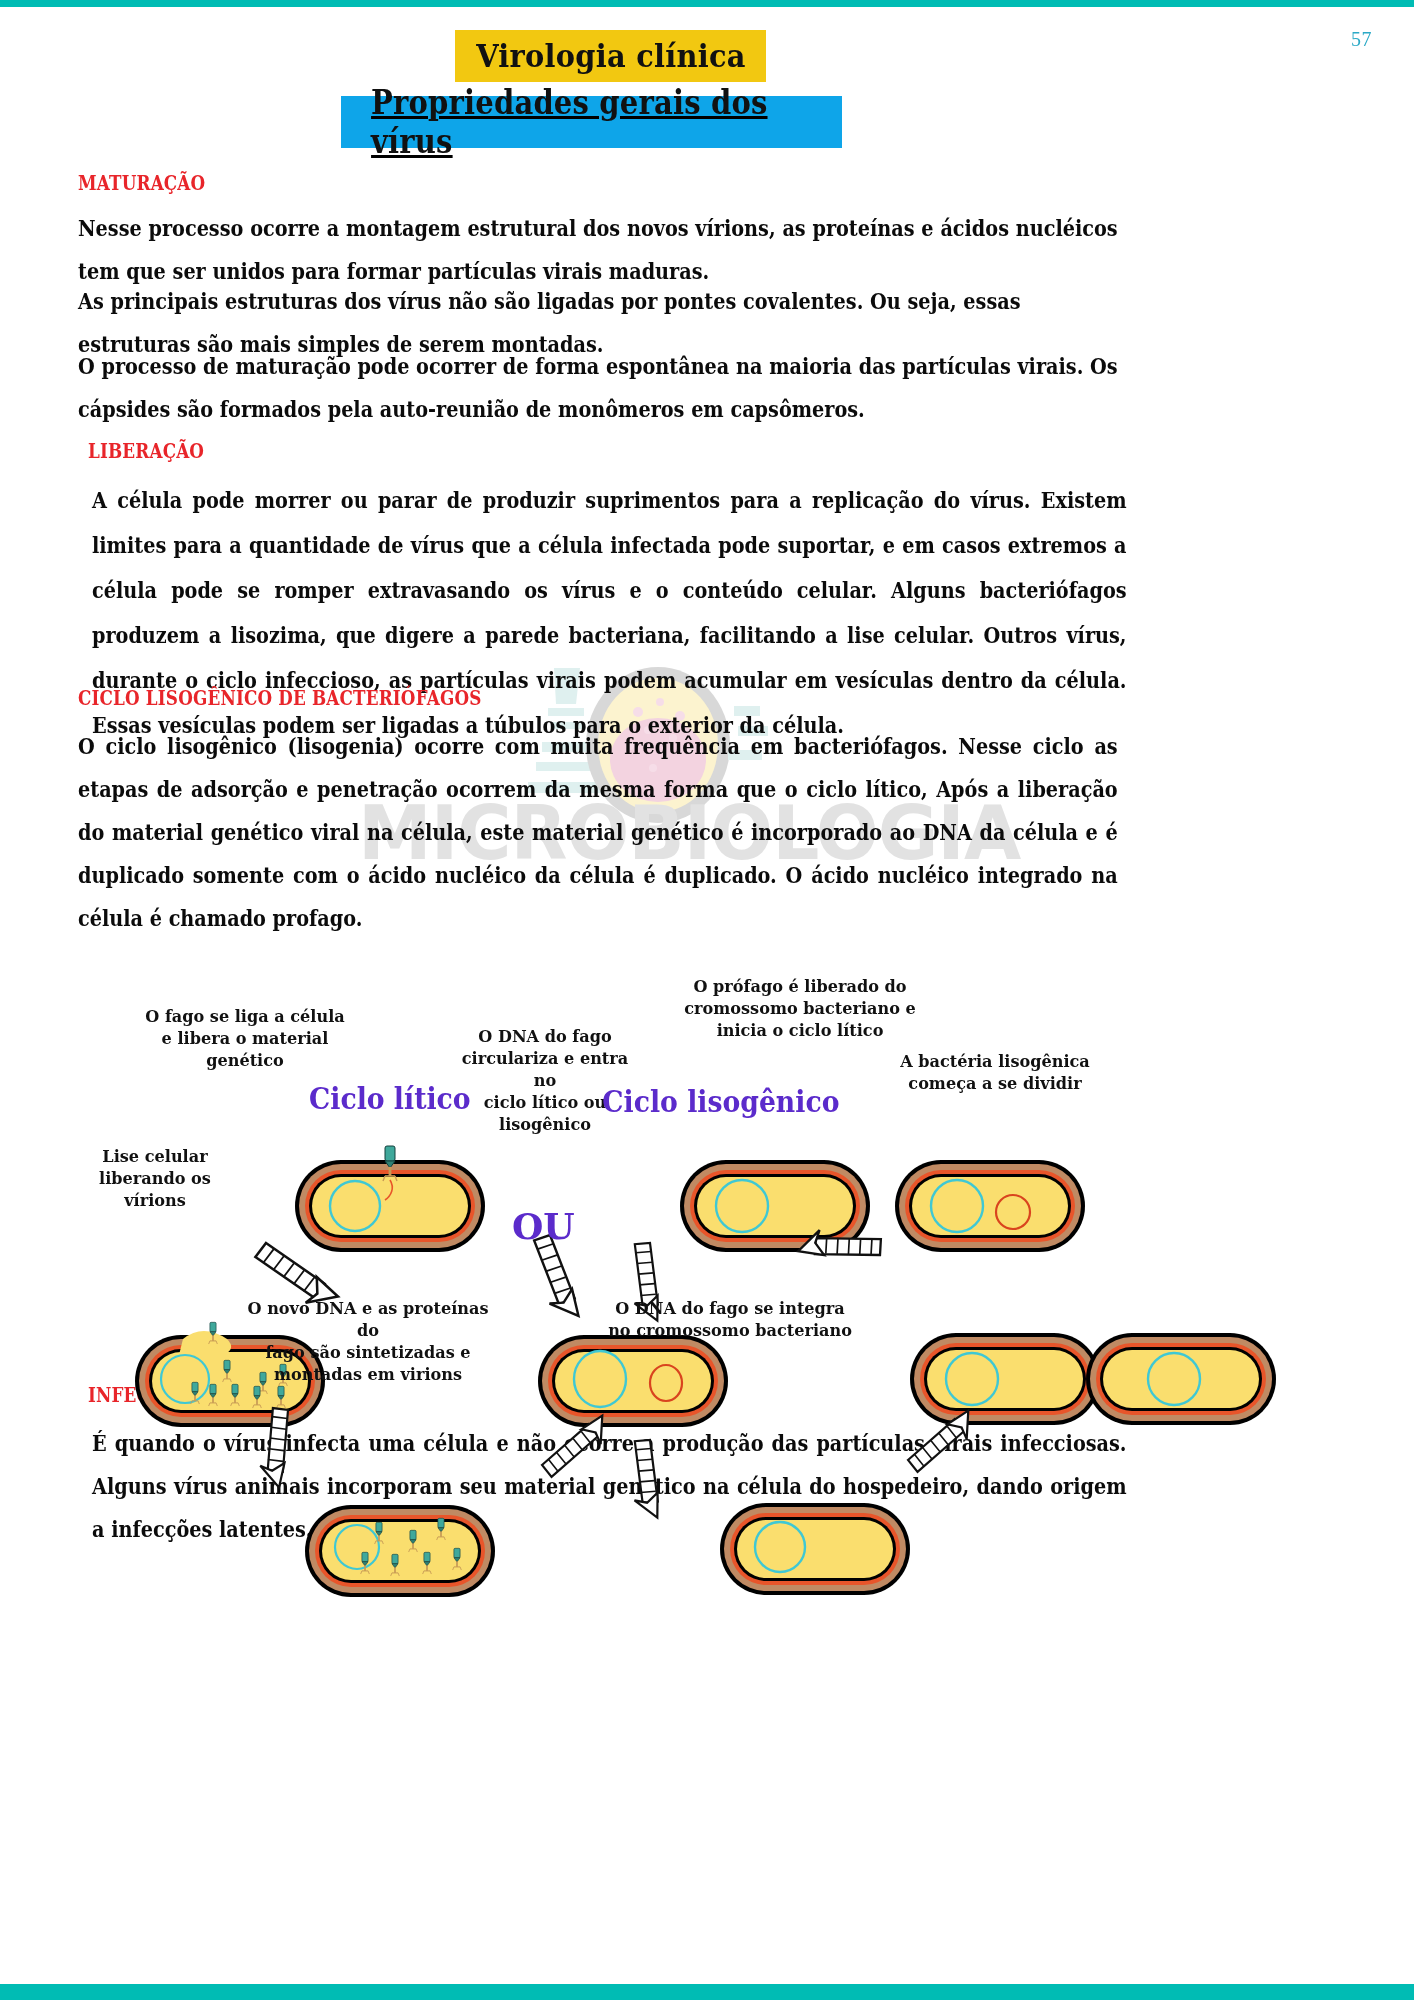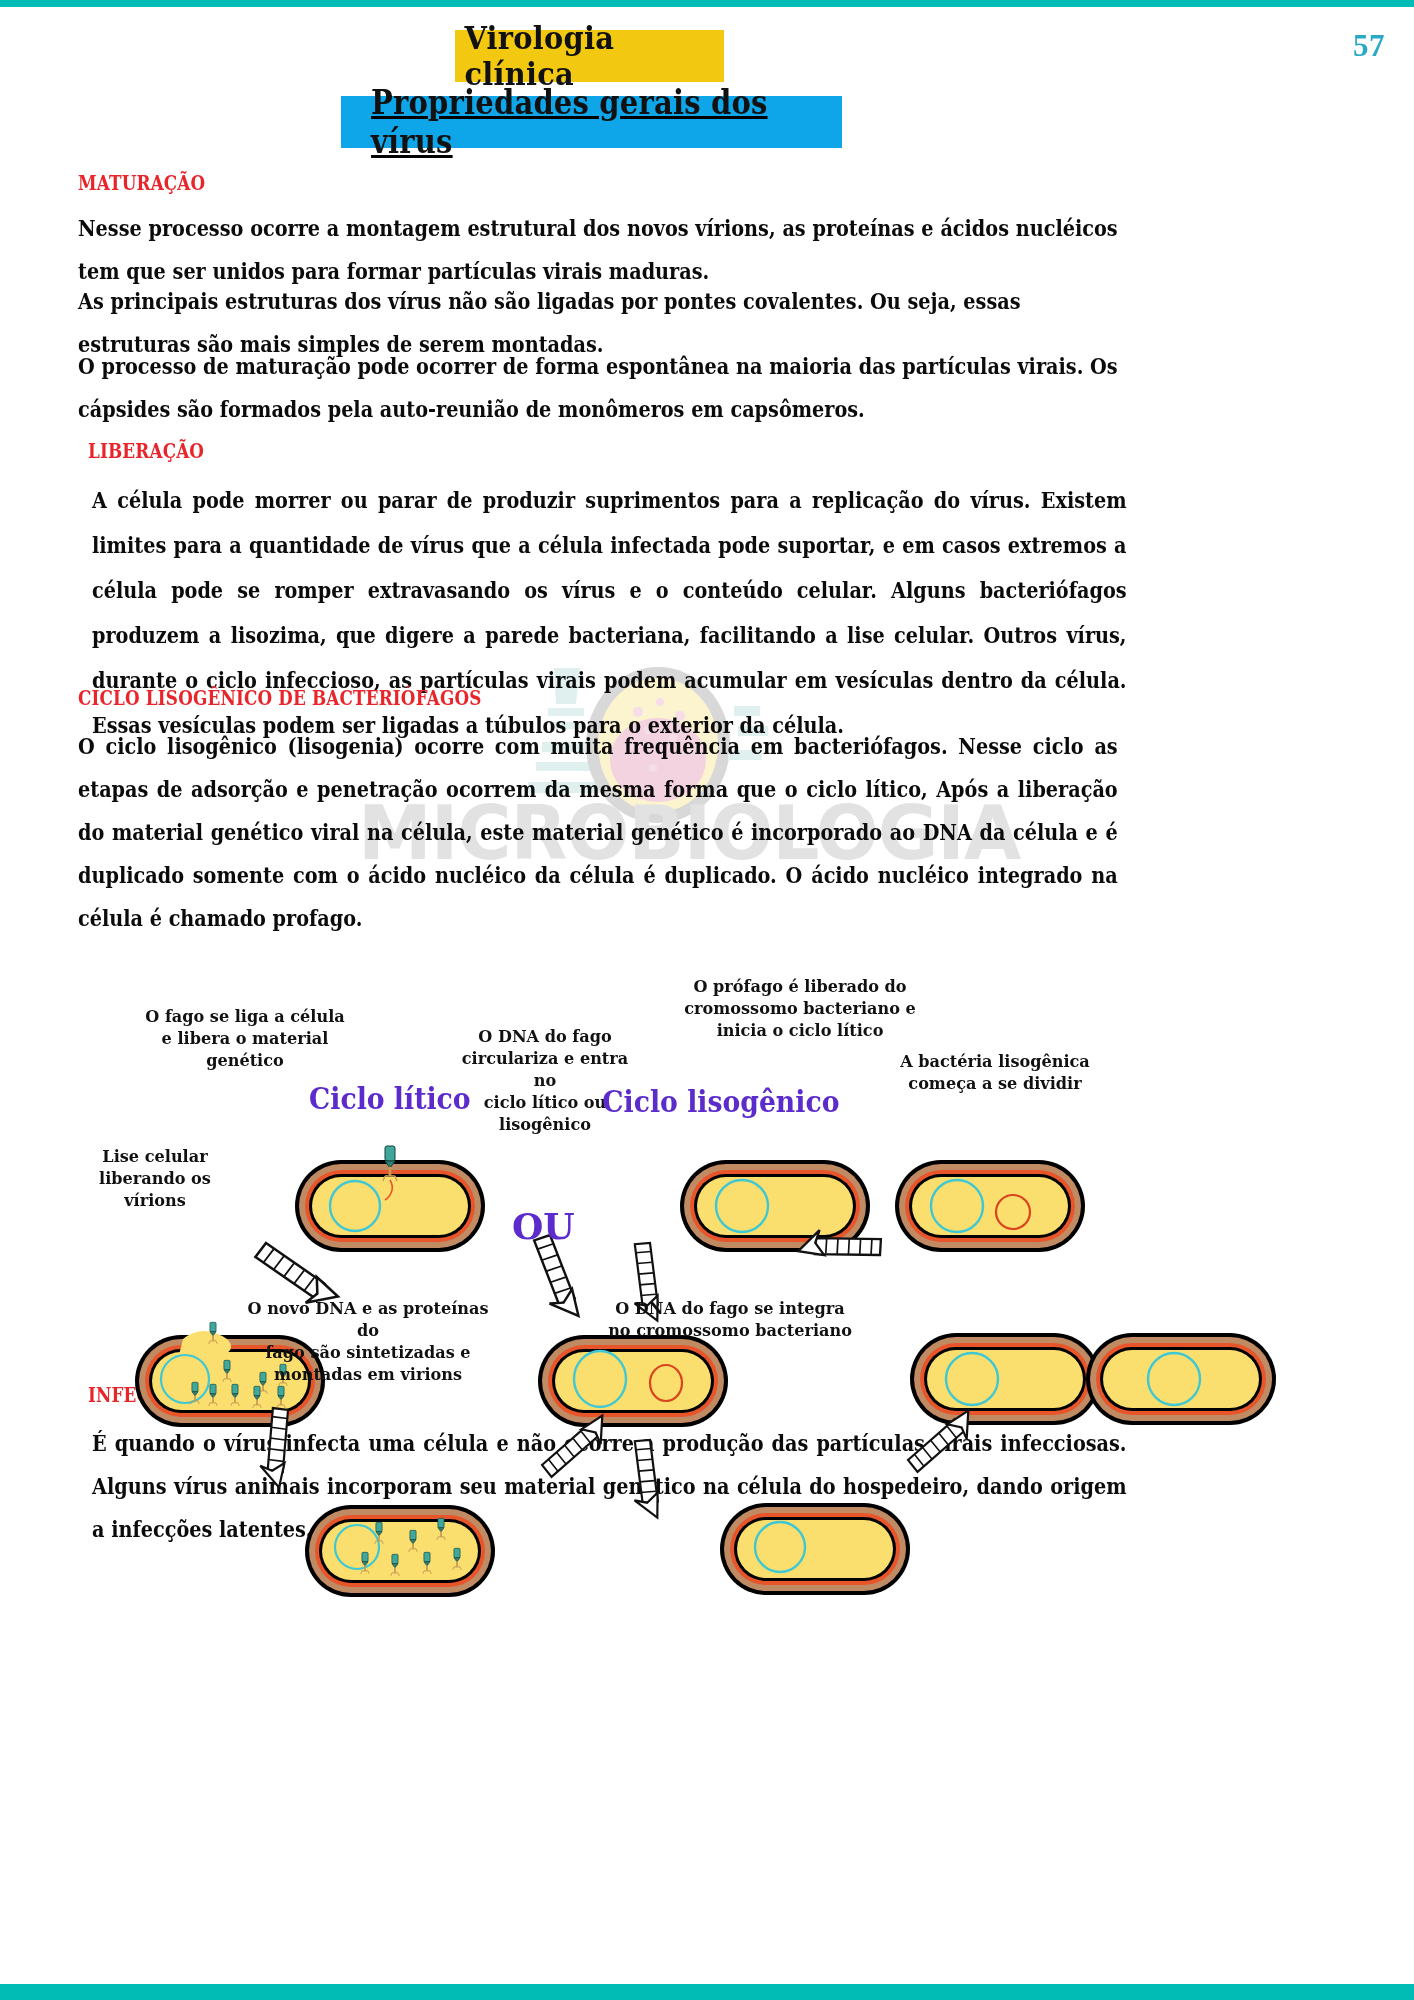--- a/index.html
+++ b/index.html
@@ -9,28 +9,28 @@
     position:relative;overflow:hidden;
   }
   .page{position:relative;width:1414px;height:2000px;overflow:hidden;background:#fff;}
 
   
   .edge-top{position:absolute;left:0;top:0;width:1414px;height:7px;background:#00BCB4;}
   .edge-bottom{position:absolute;left:0;bottom:0;width:1414px;height:16px;background:#00BCB4;}
 
   
   .page-number{
-    position:absolute;right:29px;top:28px;
+    position:absolute;right:42px;top:28px;
     font-family:"Liberation Serif",serif;
-    font-size:31px;color:#2AA9C6;font-weight:700;letter-spacing:.5px;
+    font-size:20px;color:#2AA9C6;font-weight:400;letter-spacing:.5px;
   }
 
   
   .title-banner{
-    position:absolute;left:455px;top:30px;width:269px;height:52px;
+    position:absolute;left:455px;top:30px;width:311px;height:52px;
     background:#F2C811;display:flex;align-items:center;justify-content:center;
   }
   .title-banner span{
     font-family:"DejaVu Serif",serif;font-weight:700;font-size:31px;color:#111;
     letter-spacing:.3px;transform:scaleX(.93);
   }
   .subtitle-banner{
     position:absolute;left:341px;top:96px;width:501px;height:52px;
     background:#0ea5e9;display:flex;align-items:center;justify-content:center;text-decoration:underline;
   }

